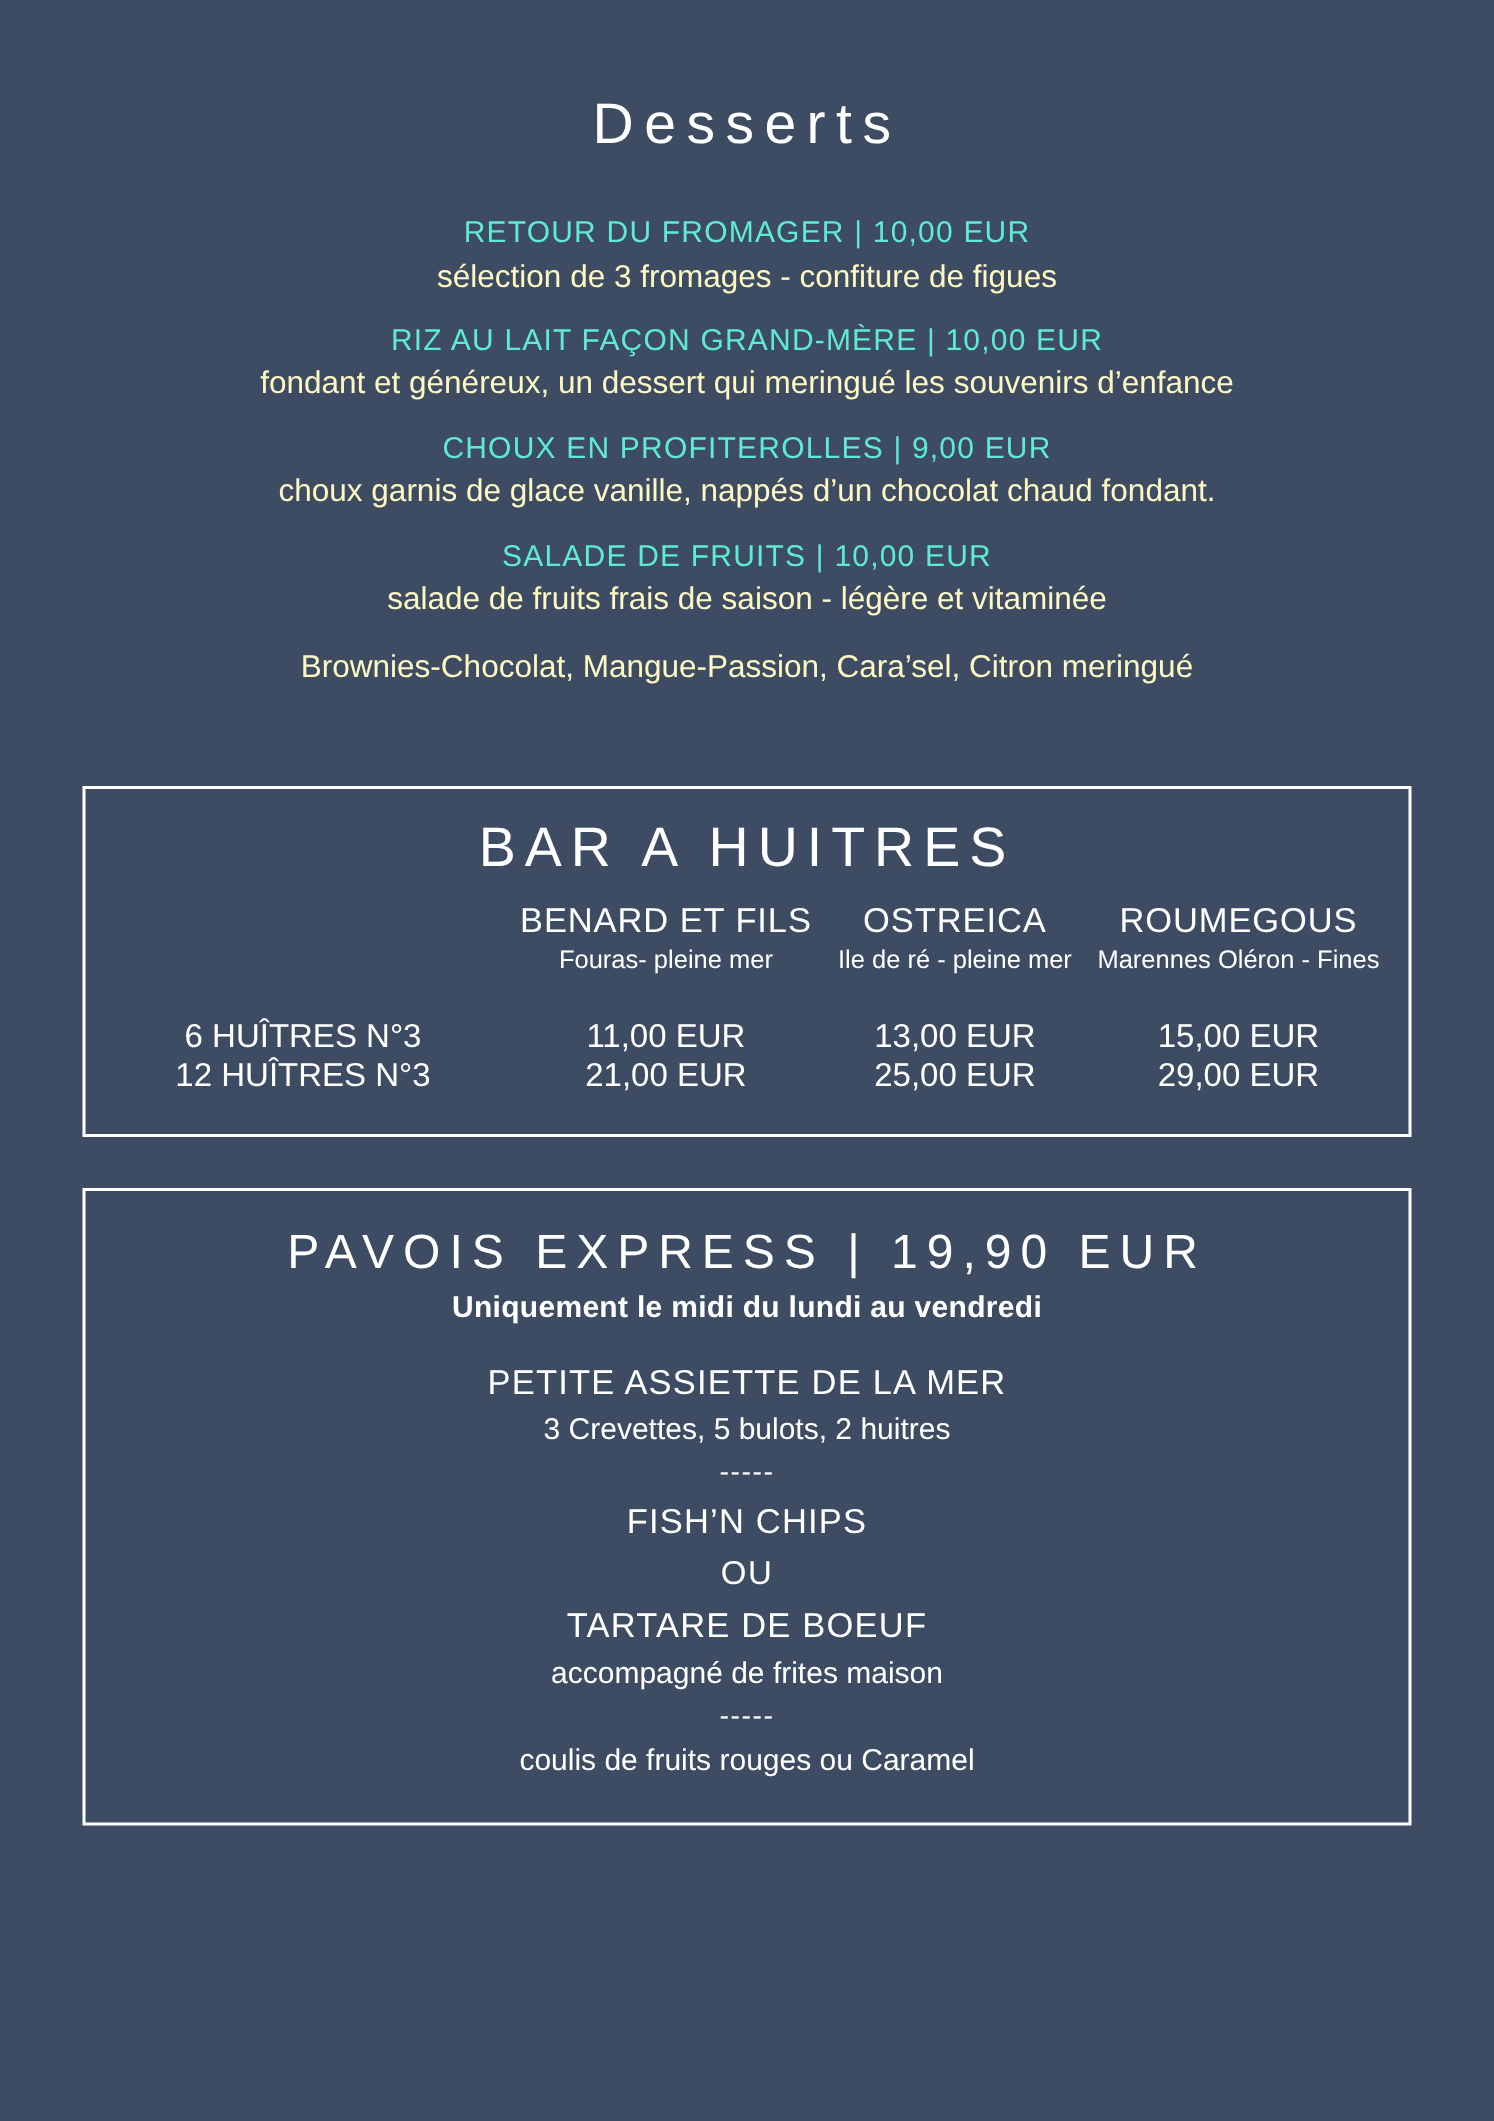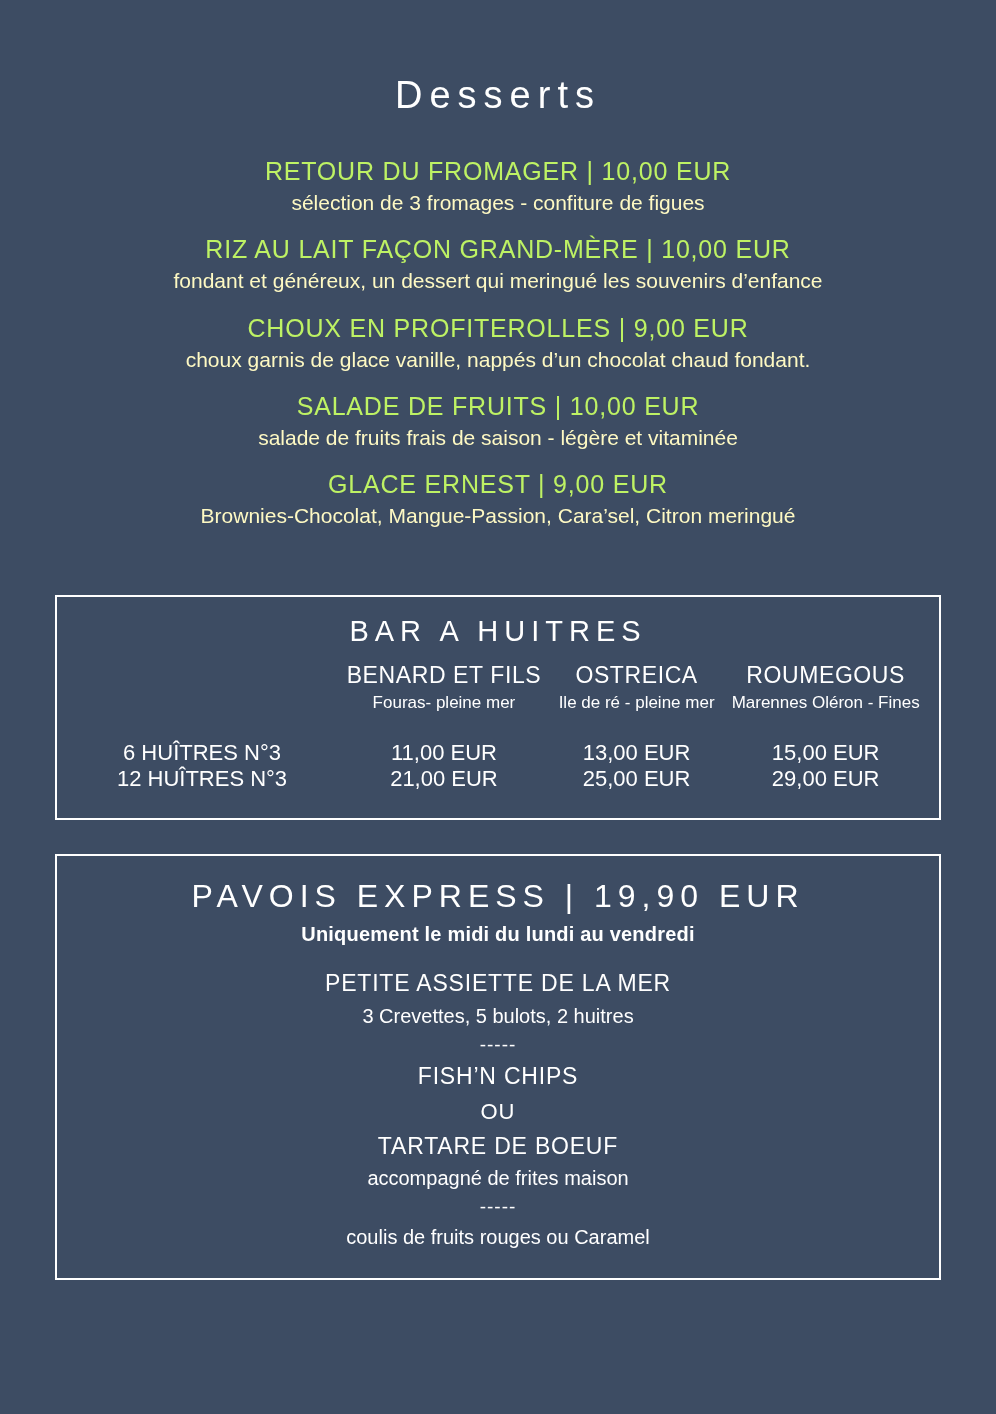--- a/index.html
+++ b/index.html
@@ -12,66 +12,66 @@
     background: #3d4c63;
     color: #ffffff;
     font-family: "Liberation Sans", sans-serif;
     overflow: hidden;
   }
   .page {
     width: 996px;
     height: 1270px;
     position: relative;
     box-sizing: border-box;
-    padding: 16px 30px;
+    padding: 4px 30px;
   }
 
   
   .desserts-title {
     text-align: center;
     font-size: 38px;
     letter-spacing: 7px;
     font-weight: 400;
     margin: 0;
     padding-top: 58px;
     color: #ffffff;
   }
   .dessert-list {
     margin-top: 38px;
   }
   .dessert-item {
     text-align: center;
     margin-bottom: 17px;
   }
   .dessert-name {
-    font-size: 25px;
+    font-size: 20px;
     letter-spacing: 0.8px;
     line-height: 1.28;
-    color: #bef264;
+    color: #5eead4;
   }
   .dessert-desc {
     font-size: 21px;
     line-height: 1.3;
     margin-top: 2px;
     color: #fef9c3;
   }
 
   
   .framed {
     border: 2px solid #ffffff;
     box-sizing: border-box;
   }
   .oysters-box {
     margin: 0 25px;
     margin-top: 66px;
     padding: 18px 10px 26px 10px;
   }
   .oysters-title {
     text-align: center;
-    font-size: 29px;
+    font-size: 37px;
     letter-spacing: 6px;
     margin: 0 0 14px 0;
     font-weight: 400;
   }
   table.oysters {
     width: 100%;
     border-collapse: collapse;
   }
   table.oysters th,
   table.oysters td {
@@ -165,21 +165,20 @@
     </div>
     <div class="dessert-item">
       <div class="dessert-name">CHOUX EN PROFITEROLLES | 9,00 EUR</div>
       <div class="dessert-desc">choux garnis de glace vanille, nappés d’un chocolat chaud fondant.</div>
     </div>
     <div class="dessert-item">
       <div class="dessert-name">SALADE DE FRUITS | 10,00 EUR</div>
       <div class="dessert-desc">salade de fruits frais de saison -  légère et vitaminée</div>
     </div>
     <div class="dessert-item">
-      <div class="dessert-name">GLACE ERNEST | 9,00 EUR</div>
       <div class="dessert-desc">Brownies-Chocolat, Mangue-Passion, Cara’sel, Citron meringué</div>
     </div>
   </div>
 
   <div class="framed oysters-box">
     <div class="oysters-title">BAR A HUITRES</div>
     <table class="oysters">
       <thead>
         <tr>
           <th class="qty-label"></th>

